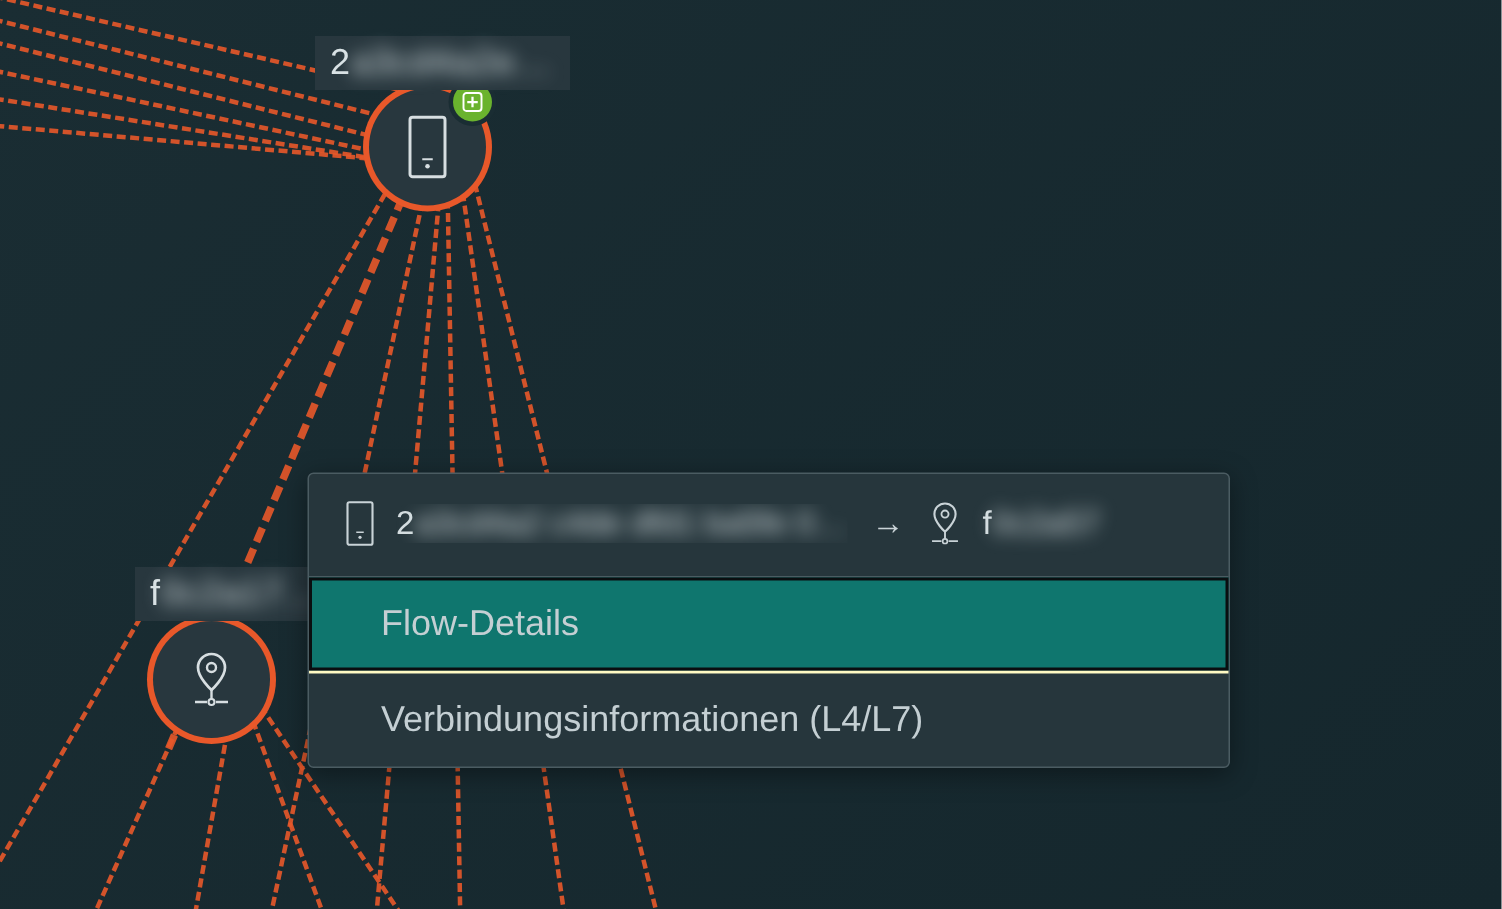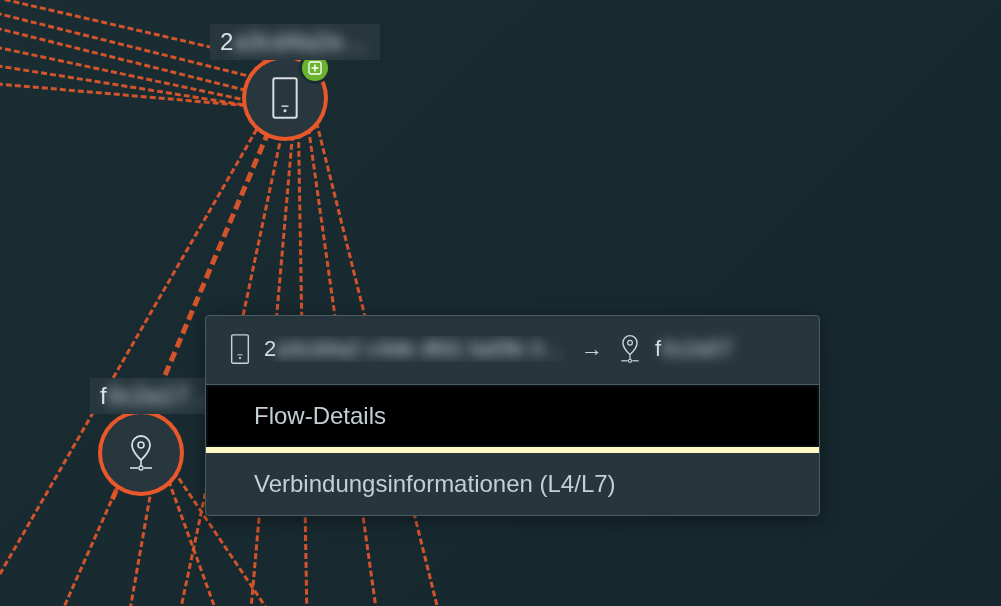--- a/index.html
+++ b/index.html
@@ -81,24 +81,24 @@
     .context-item {
       padding: 17px 24px 17px 48px;
       font-size: 24px;
       font-weight: 400;
       color: #c4cfd3;
       cursor: pointer;
     }
     .context-item.selected {
       outline: 2px solid #0a0e10;
       outline-offset: -2px;
-      background: #000000;
+      background: #0f766e;
     }
     .context-item + .context-item {
-      border-top: 6px solid #fef9c3;
+      border-top: 2px solid #fef9c3;
     }
 
     svg { display: block; }
   </style>
 </head>
 <body>
 
 <div class="canvas">
 
   <div class="edge" style="left:-30px; top:-10px; width:330px; transform:rotate(13deg);"></div>

